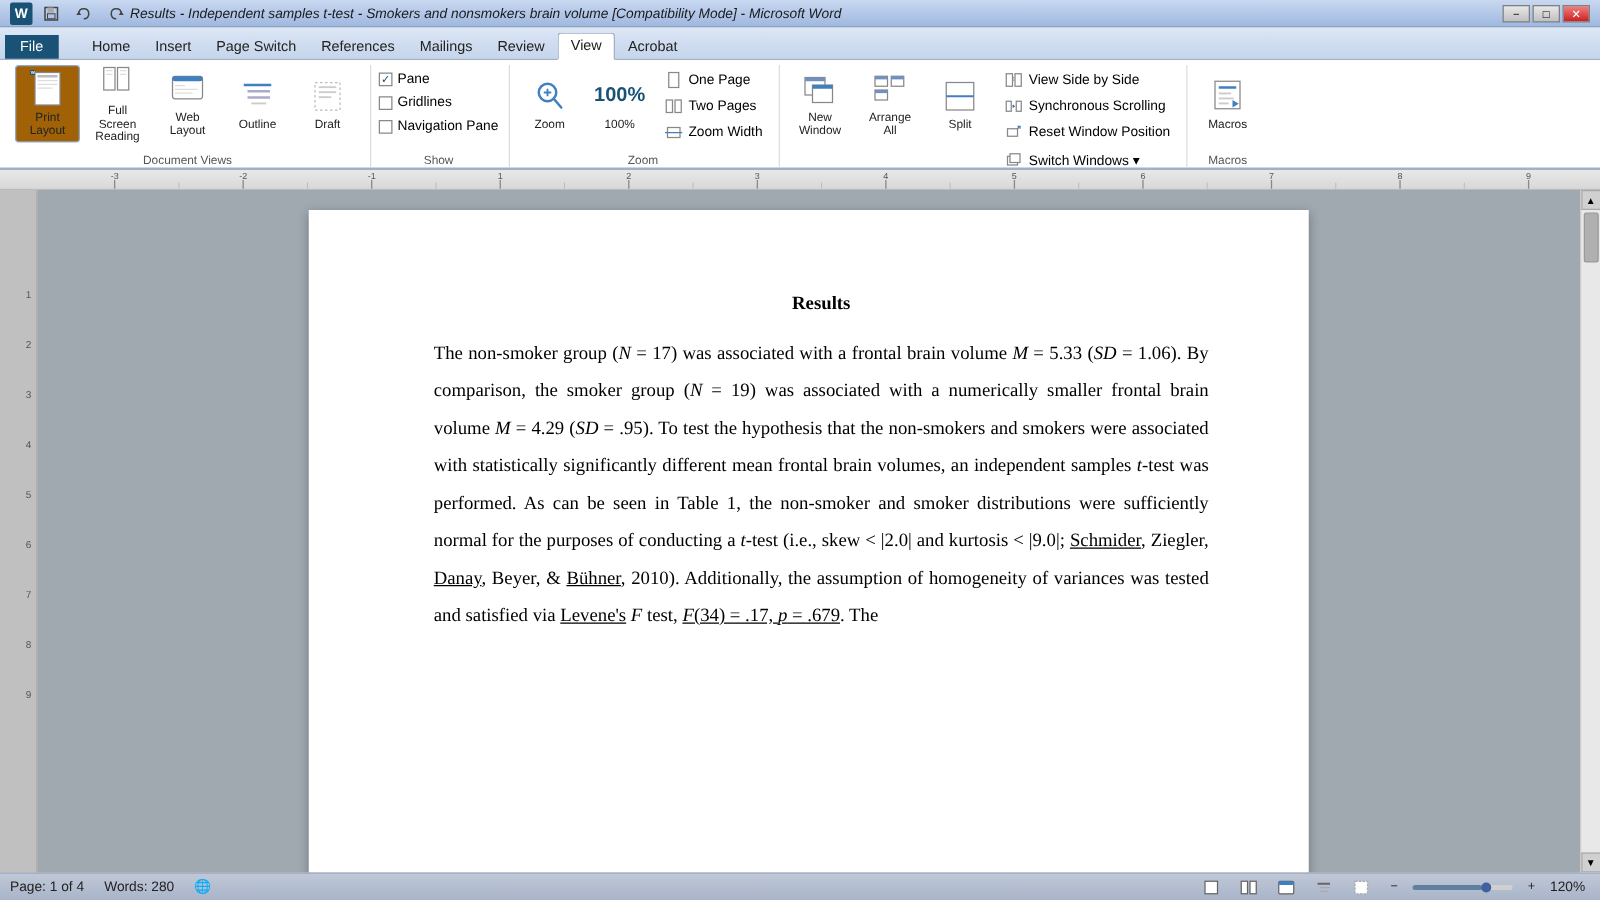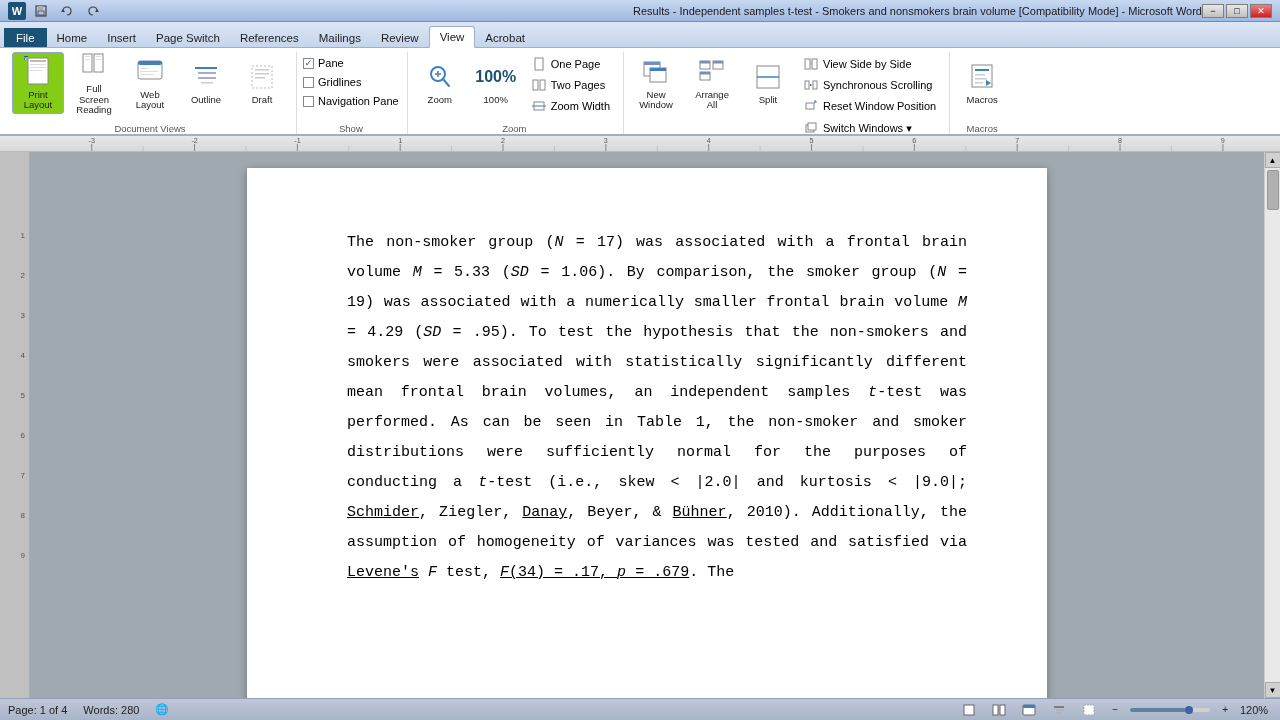--- a/index.html
+++ b/index.html
@@ -8,21 +8,21 @@
     
     #title-bar {
       background: linear-gradient(to bottom, #c8d8f0, #a0b8e0);
       height: 22px;
       display: flex;
       align-items: center;
       justify-content: space-between;
       padding: 0 8px;
       border-bottom: 1px solid #7090b0;
     }
-    #title-bar .title { font-size: 11px; color: #1a1a1a; font-weight: normal; flex: 1; text-align: right; }
+    #title-bar .title { font-size: 11px; color: #1a1a1a; font-weight: normal; flex: 1; text-align: left; font-style: italic; }
     #title-bar .win-controls { display: flex; gap: 2px; }
     #title-bar .win-btn {
       width: 22px; height: 14px; background: linear-gradient(to bottom, #e8e8e8, #c0c0c0);
       border: 1px solid #808080; display: flex; align-items: center; justify-content: center;
       font-size: 9px; cursor: pointer;
     }
     #title-bar .win-btn.close { background: linear-gradient(to bottom, #f08080, #cc2020); color: white; }
 
     
     #title-bar .left-area { display: flex; align-items: center; gap: 4px; }
@@ -55,21 +55,21 @@
       font-weight: normal;
       z-index: 1;
       margin-bottom: -1px;
       padding-bottom: 4px;
     }
     .file-tab {
       background: #1a5276;
       color: white;
       border-radius: 0;
       padding: 4px 12px 3px;
-      margin-right: 0;
+      margin-right: 17px;
     }
 
     
     #ribbon {
       background: white;
       border-bottom: 2px solid #a0b0c8;
       height: 88px;
       display: flex;
       align-items: stretch;
       padding: 4px 8px 0;
@@ -107,21 +107,21 @@
       align-items: center;
       justify-content: center;
       width: 52px;
       height: 62px;
       cursor: pointer;
       border-radius: 3px;
       border: 1px solid transparent;
       padding: 2px;
       gap: 2px;
     }
-    .ribbon-btn-large.active { background: #84cc16; border-color: #90a8d0; }
+    .ribbon-btn-large.active { background: #a16207; border-color: #90a8d0; }
     .ribbon-btn-large .icon-area { width: 32px; height: 32px; display: flex; align-items: center; justify-content: center; }
     .ribbon-btn-large .btn-label { font-size: 9.5px; text-align: center; line-height: 1.1; color: #222; }
 
     .ribbon-btn-small {
       display: flex;
       align-items: center;
       gap: 4px;
       height: 20px;
       cursor: pointer;
       border-radius: 2px;
@@ -226,21 +226,21 @@
     #page h1 {
       text-align: center;
       font-size: 15px;
       font-weight: bold;
       margin-bottom: 10px;
       font-family: 'Times New Roman', Times, serif;
     }
     #page p {
       text-indent: 0;
       text-align: justify;
-      font-family: Liberation Mono, monospace;
+      font-family: Liberation Serif, serif;
       font-size: 15px;
       line-height: 2;
     }
     .italic { font-style: italic; }
     .underline { text-decoration: underline; }
 
     
     #scrollbar {
       width: 16px;
       background: #e8e8e8;
@@ -663,20 +663,21 @@
     <div class="margin-number" style="top:200px;">4</div>
     <div class="margin-number" style="top:240px;">5</div>
     <div class="margin-number" style="top:280px;">6</div>
     <div class="margin-number" style="top:320px;">7</div>
     <div class="margin-number" style="top:360px;">8</div>
     <div class="margin-number" style="top:400px;">9</div>
   </div>
 
   <div id="doc-scroll">
     <div id="page">
+      <h1>Results</h1>
       <p>
         The non-smoker group (<span class="italic">N</span>&nbsp;= 17) was associated with a frontal brain volume <span class="italic">M</span> = 5.33 (<span class="italic">SD</span> = 1.06). By comparison, the smoker group (<span class="italic">N</span>&nbsp;= 19) was associated with a numerically smaller frontal brain volume <span class="italic">M</span> = 4.29 (<span class="italic">SD</span> = .95). To test the hypothesis that the non-smokers and smokers were associated with statistically significantly different mean frontal brain volumes, an independent samples <span class="italic">t</span>-test was performed. As can be seen in Table 1, the non-smoker and smoker distributions were sufficiently normal for the purposes of conducting a <span class="italic">t</span>-test (i.e., skew &lt; |2.0| and kurtosis &lt; |9.0|; <span class="underline">Schmider</span>, Ziegler, <span class="underline">Danay</span>, Beyer, &amp; <span class="underline">Bühner</span>, 2010). Additionally, the assumption of homogeneity of variances was tested and satisfied via <span class="underline">Levene's</span> <span class="italic">F</span> test, <span class="underline"><span class="italic">F</span>(34) = .17, <span class="italic">p</span> = .679</span>. The
       </p>
     </div>
   </div>
 
   <div id="scrollbar">
     <div class="scroll-btn">▲</div>
     <div class="scroll-track">
       <div class="scroll-thumb"></div>

